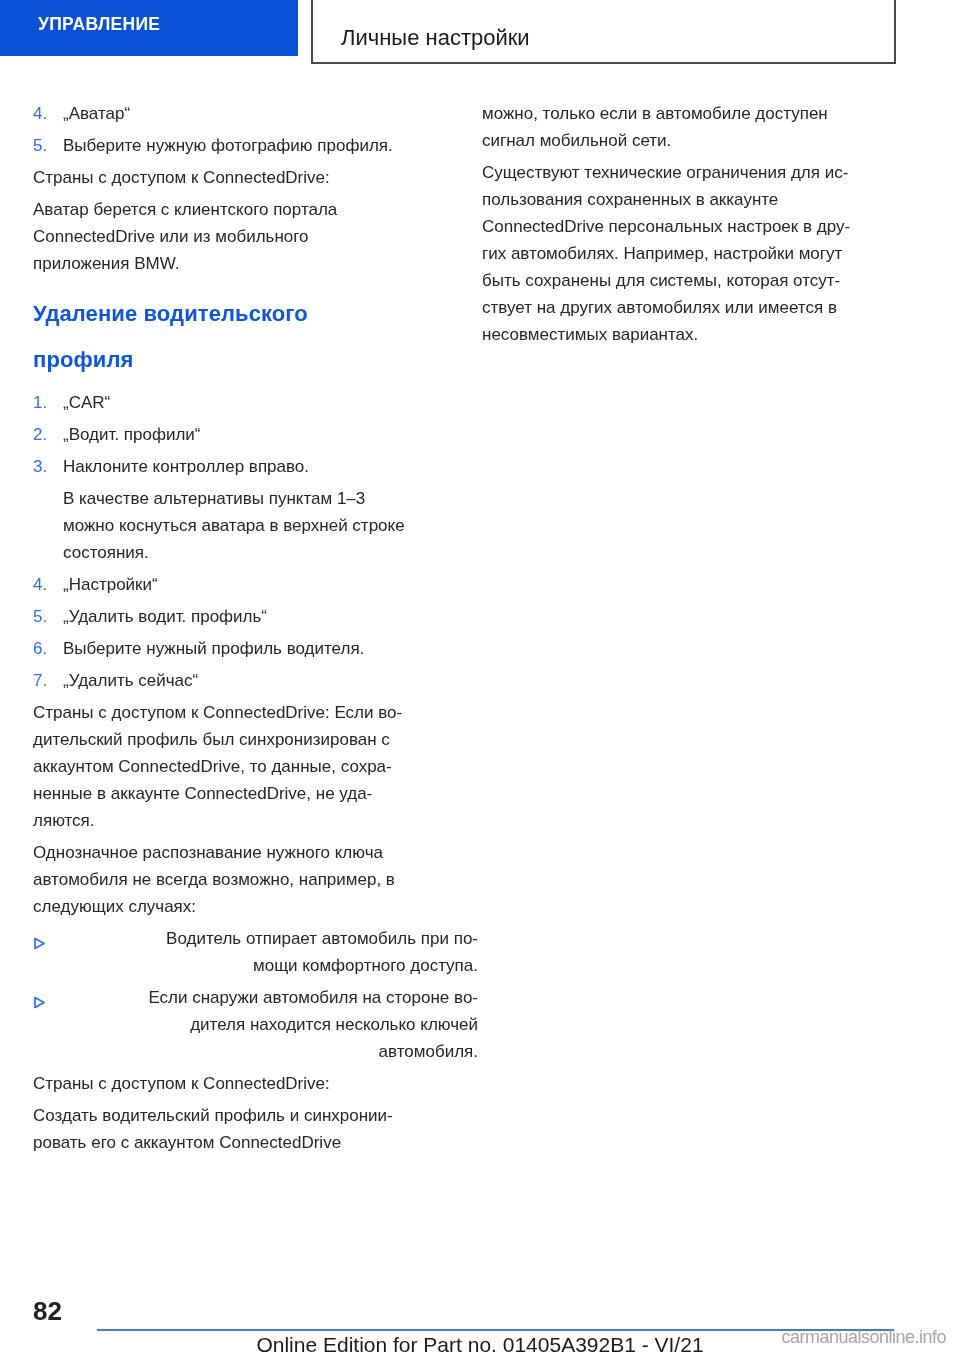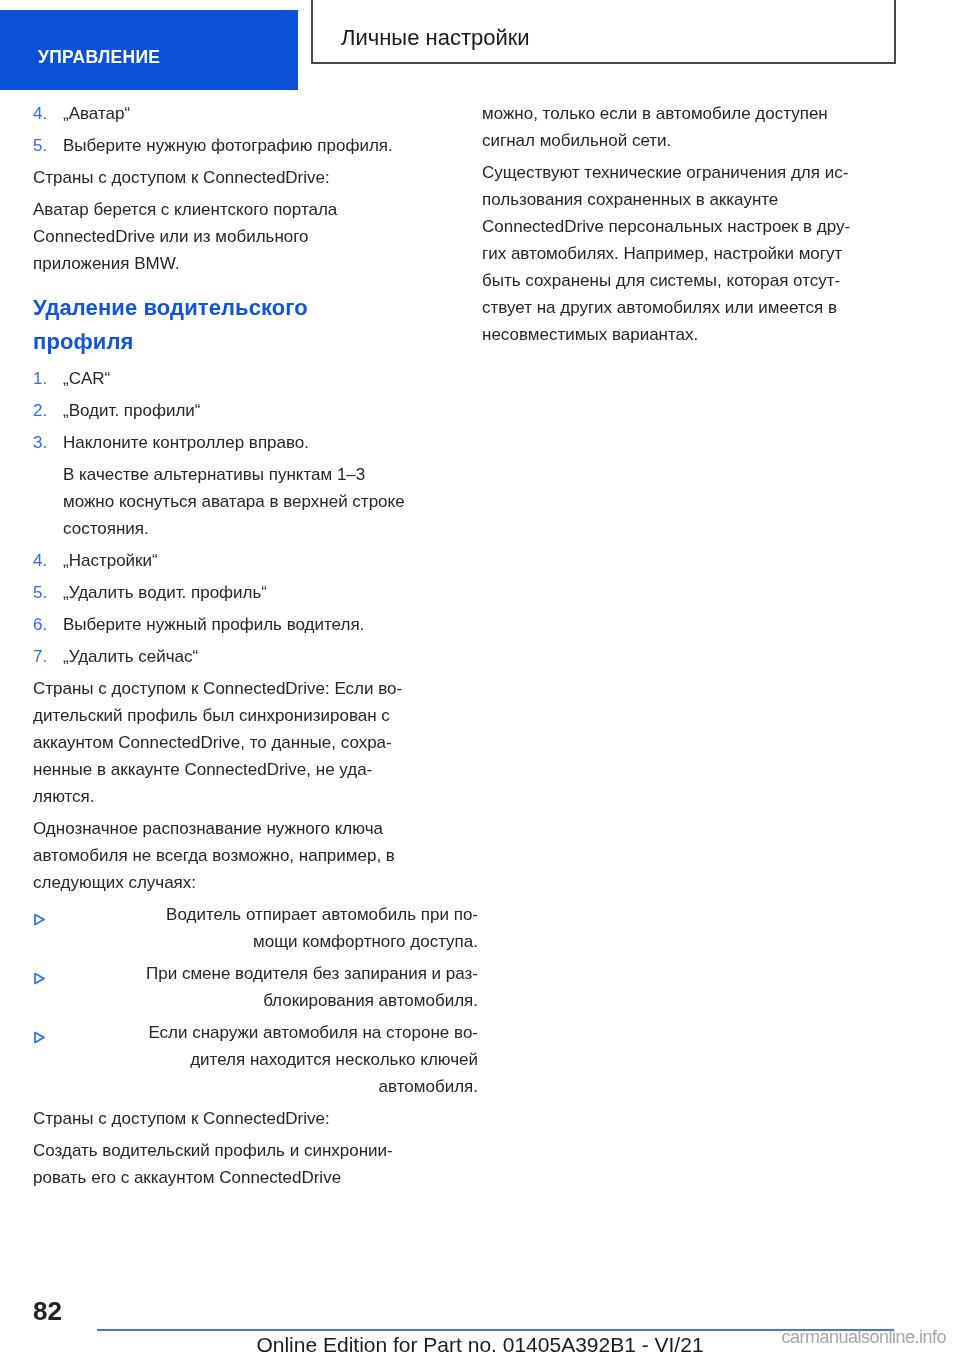--- a/index.html
+++ b/index.html
@@ -6,43 +6,43 @@
   .page{
     position:relative;
     width:960px;height:1362px;
     background:#ffffff;
     font-family:"Liberation Sans","DejaVu Sans",sans-serif;
     color:#262626;
     overflow:hidden;
   }
   
   .hdr-banner{
-    position:absolute;left:0;top:10px;width:298px;height:80px;
+    position:absolute;left:0;top:0;width:298px;height:56px;
     background:#0a51d6;color:#ffffff;
-    display:flex;align-items:center;
+    display:flex;
     padding-left:38px;box-sizing:border-box;
     font-size:17.5px;font-weight:bold;letter-spacing:.3px;
     padding-top:14px;
   }
   .hdr-box{
     position:absolute;left:311px;top:0;width:585px;height:64px;
     background:#ffffff;border:2px solid #4a4a4a;border-top:none;
     box-sizing:border-box;
     display:flex;align-items:center;
     padding-left:28px;padding-top:14px;
     font-size:22px;color:#1a1a1a;
   }
   
   .col{position:absolute;top:100px;font-size:17px;line-height:27px;}
   .col-left{left:33px;width:445px;}
   .col-right{left:482px;width:445px;}
   .para{white-space:pre-line;margin:0 0 5px 0;}
   h2.doc-h{
     white-space:pre-line;margin:14px 0 6px 0;
-    font-size:22px;line-height:34px;font-weight:bold;color:#0f56dd;
+    font-size:22px;line-height:46px;font-weight:bold;color:#0f56dd;
     letter-spacing:.1px;
   }
   .li{display:flex;margin:0 0 5px 0;}
   .li .num{width:30px;flex:0 0 30px;color:#2e6ee6;}
   .li .li-text{flex:1;white-space:pre-line;}
   .li-sub{margin:0 0 5px 30px;white-space:pre-line;}
   .bullet{display:flex;margin:0 0 5px 0;}
   .bullet .tri{width:30px;flex:0 0 30px;padding-top:7px;}
   .bullet .b-text{flex:1;white-space:pre-line;text-align:right;}
   
@@ -146,29 +146,20 @@
       </span>
       <span class="b-text">Водитель отпирает автомобиль при по-
 мощи комфортного доступа.</span>
     </div>
     <div class="bullet">
       <span class="tri">
         <svg width="13" height="15" viewBox="0 0 13 15">
             <polygon points="2,2.5 11,7.5 2,12.5" fill="#ffffff" stroke="#2e6ee6" stroke-width="1.7" stroke-linejoin="round"></polygon>
           </svg>
       </span>
-      <span class="b-text">При смене водителя без запирания и раз-
-блокирования автомобиля.</span>
-    </div>
-    <div class="bullet">
-      <span class="tri">
-        <svg width="13" height="15" viewBox="0 0 13 15">
-            <polygon points="2,2.5 11,7.5 2,12.5" fill="#ffffff" stroke="#2e6ee6" stroke-width="1.7" stroke-linejoin="round"></polygon>
-          </svg>
-      </span>
       <span class="b-text">Если снаружи автомобиля на стороне во-
 дителя находится несколько ключей
 автомобиля.</span>
     </div>
 
     <p class="para">Страны с доступом к ConnectedDrive:</p>
     <p class="para">Создать водительский профиль и синхронии-
 ровать его с аккаунтом ConnectedDrive</p>
   </div>
 

